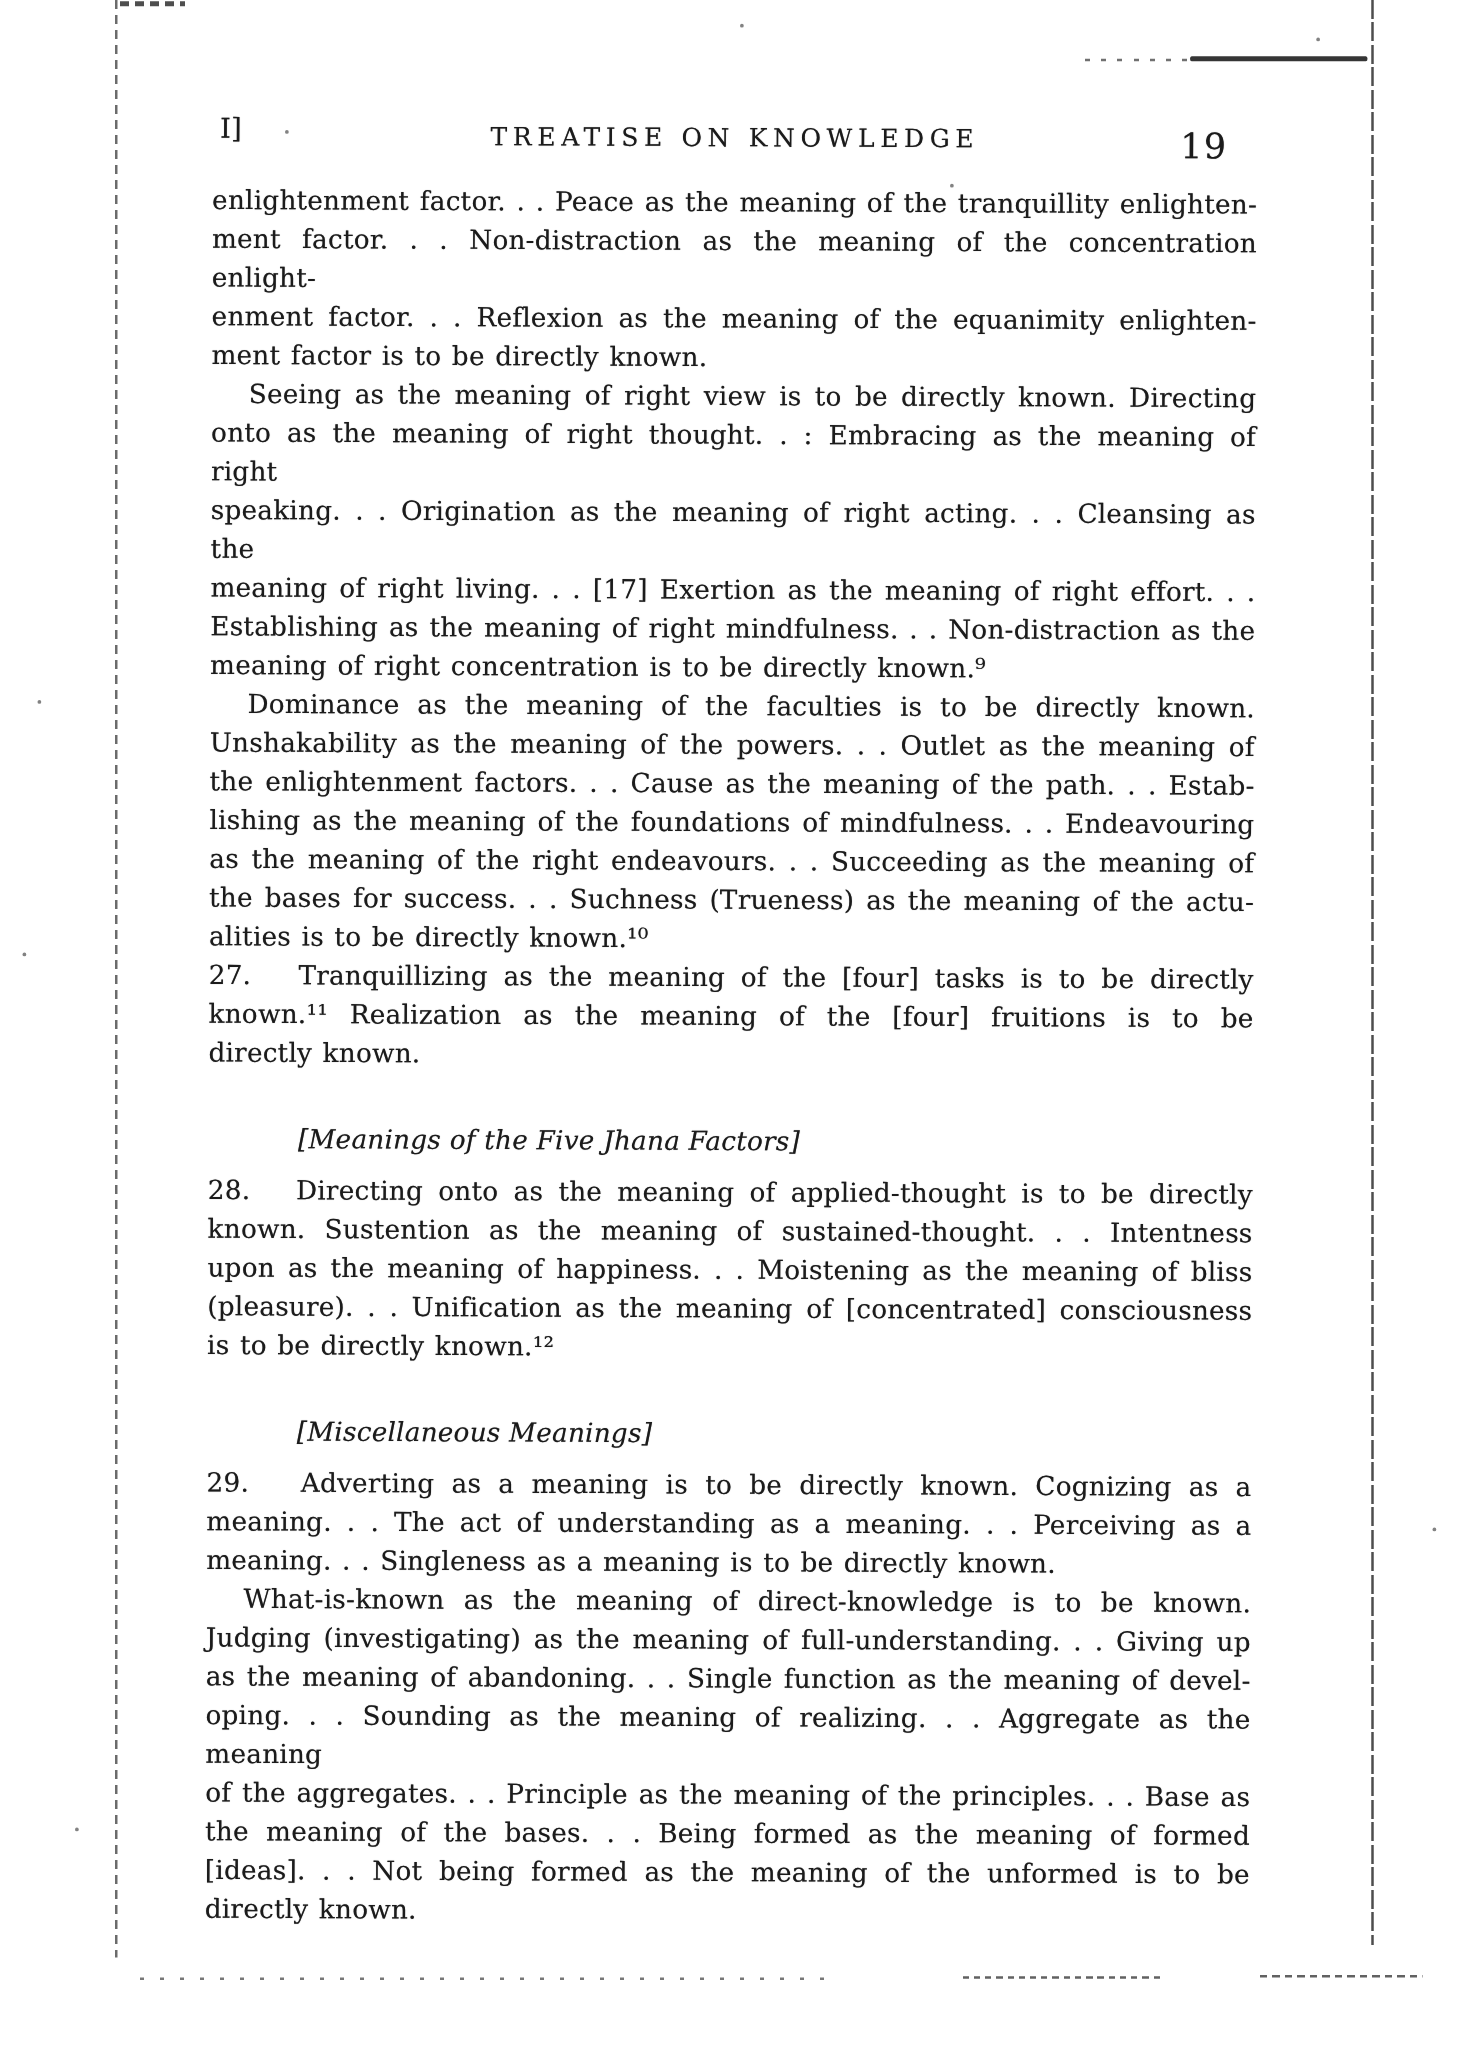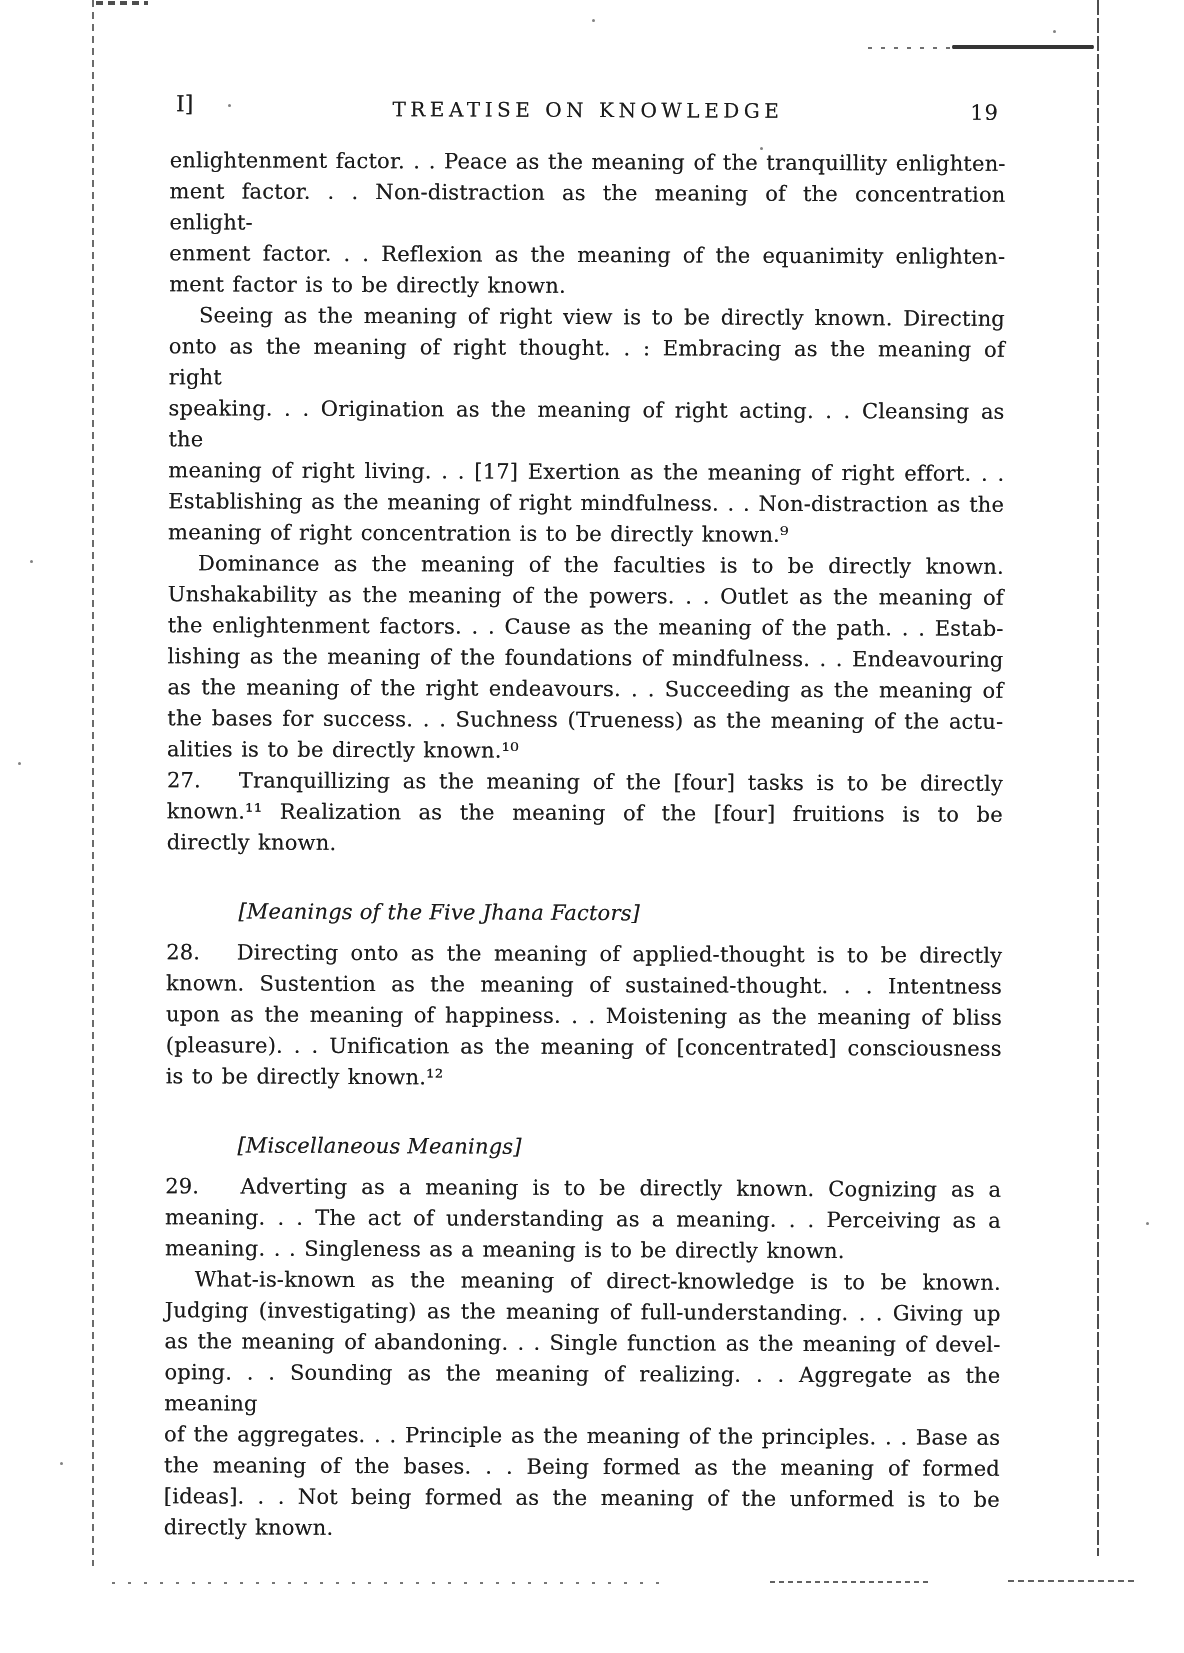--- a/index.html
+++ b/index.html
@@ -44,21 +44,21 @@
     transform:rotate(0.25deg);transform-origin:50% 0;
     text-shadow:0 0 .6px rgba(10,10,10,.6);
     letter-spacing:.2px;
   }
   .header{position:relative;height:37px;margin-bottom:15px;font-size:22px;}
   .left-mark{position:absolute;left:6px;top:-2px;}
   .running-title{
     position:absolute;left:0;right:0;text-align:center;
     font-size:20px;letter-spacing:4.5px;top:3px;
   }
-  .pageno{position:absolute;right:7px;top:4px;font-size:21px;letter-spacing:1px;}
+  .pageno{position:absolute;right:24px;top:4px;font-size:28px;letter-spacing:1px;}
 
   .para{font-size:21px;line-height:31px;word-spacing:1.5px;}
   .line{text-align:justify;text-align-last:justify;}
   .line.last{text-align-last:left;}
   .indent .line:first-child{padding-left:30px;}
   .heading{
     font-style:italic;font-size:21px;line-height:31px;
     margin:38px 0 10px 72px;
   }
 </style>

